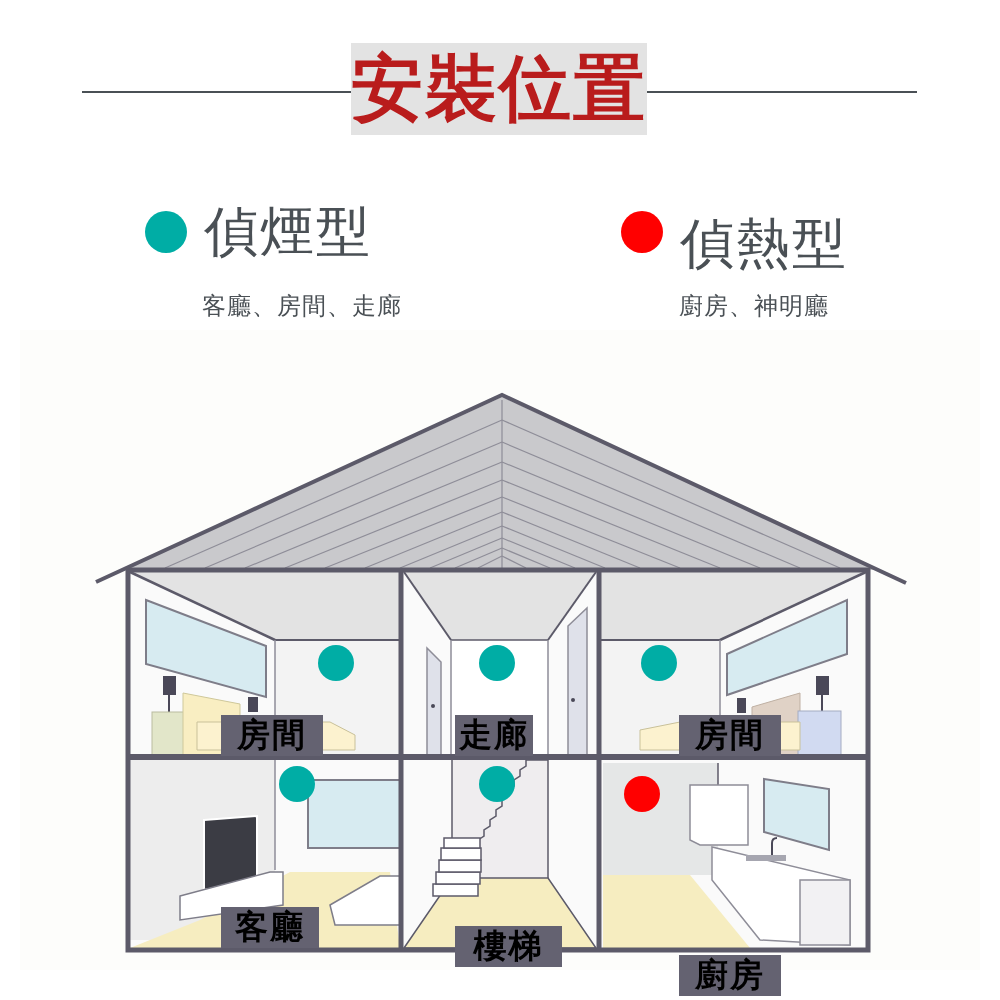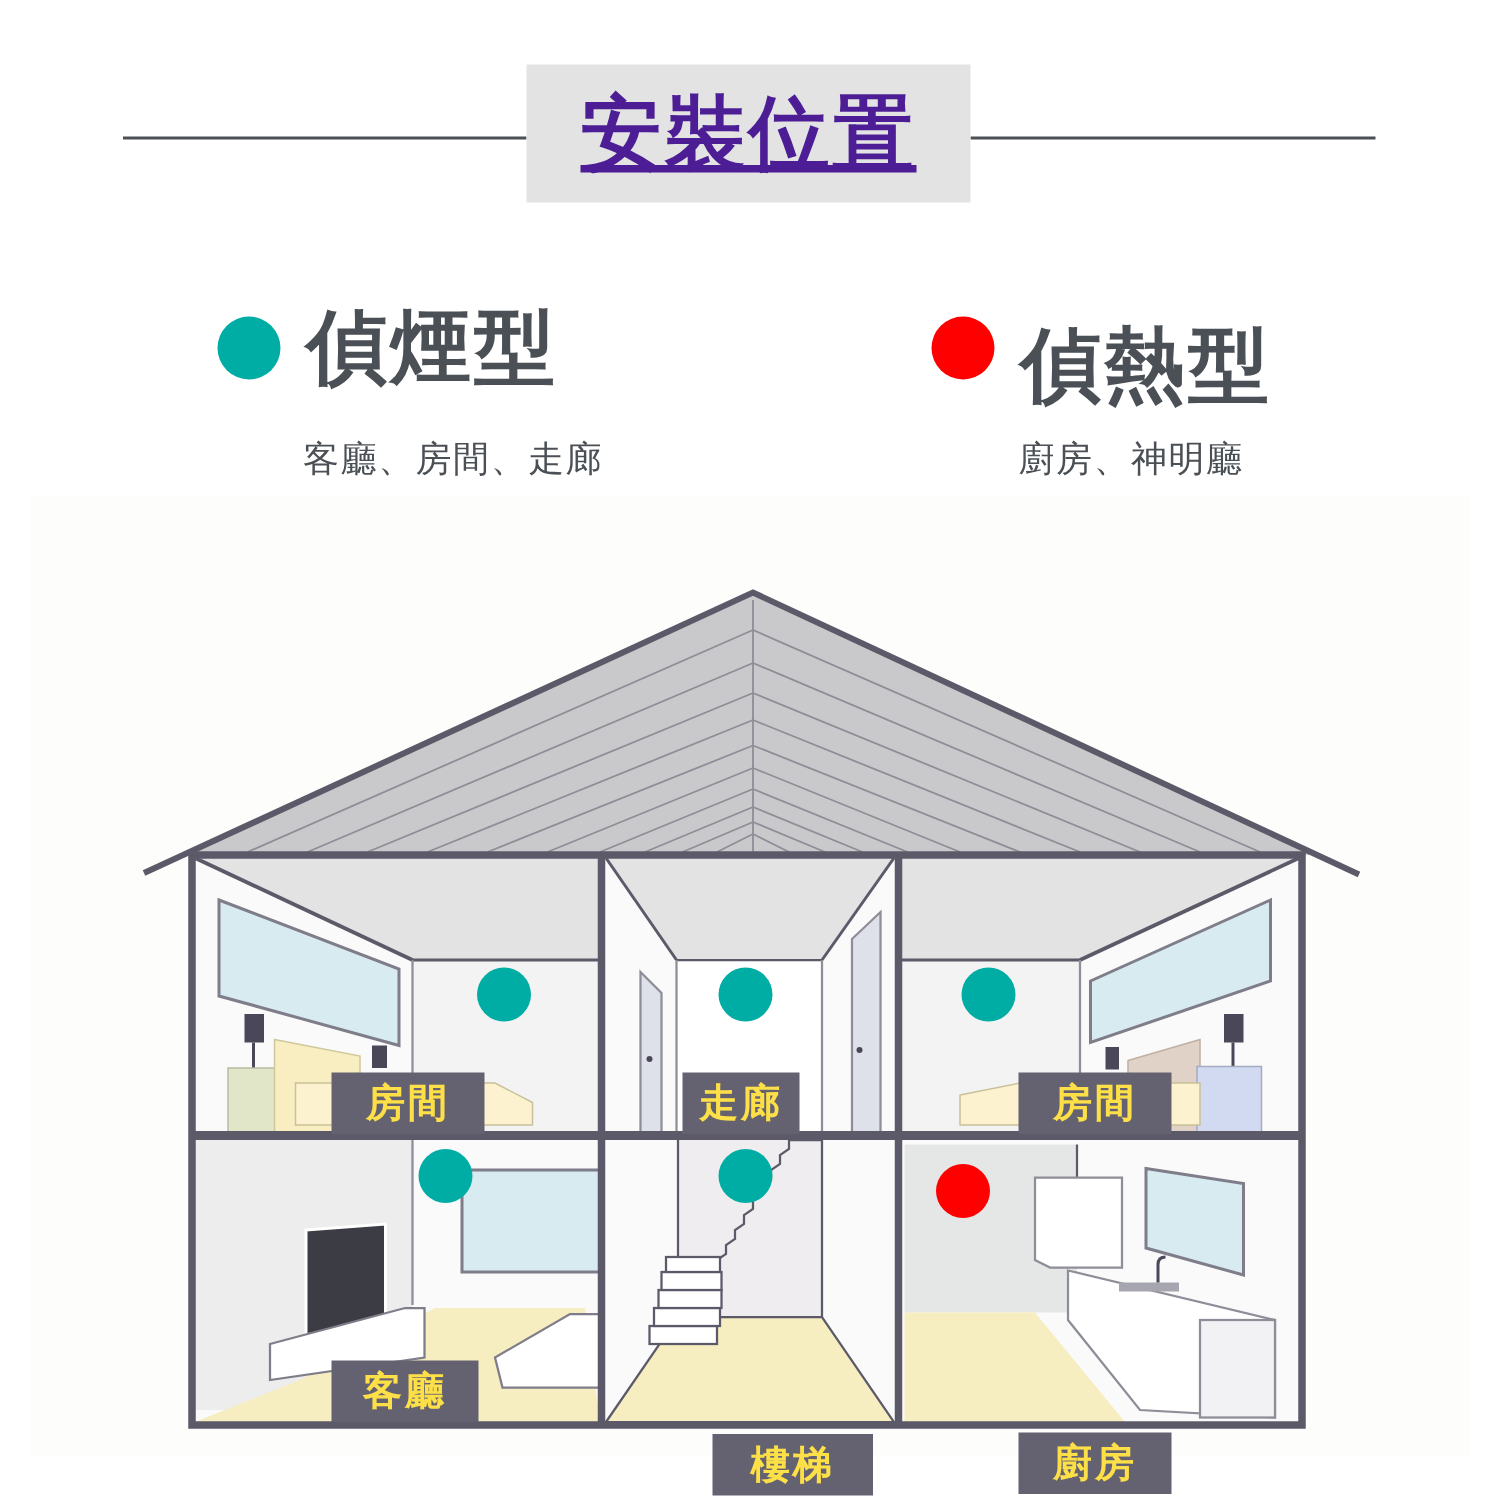--- a/index.html
+++ b/index.html
@@ -6,28 +6,28 @@
   body {
     width: 1000px; height: 1000px; overflow: hidden; position: relative;
     background: #ffffff;
     font-family: "DejaVu Sans", "Liberation Sans", sans-serif;
   }
   .header-line { position: absolute; top: 91px; height: 2px; background: #4a5055; }
   .title-box {
     position: absolute; left: 351px; top: 43px; width: 296px; height: 92px;
     background: #e3e3e3; display: flex; align-items: center; justify-content: center;
   }
-  .title-text { font-size: 54px; font-weight: bold; color: #4c1d95; letter-spacing: 2px; text-decoration: underline; }
+  .title-text { font-size: 72px; font-weight: bold; color: #b91c1c; letter-spacing: 2px; }
   .legend-dot { position: absolute; width: 42px; height: 42px; border-radius: 50%; }
-  .legend-title { position: absolute; font-size: 54px; font-weight: bold; color: #4a5055; letter-spacing: 2px; }
+  .legend-title { position: absolute; font-size: 54px; font-weight: normal; color: #4a5055; letter-spacing: 2px; }
   .legend-sub { position: absolute; font-size: 24px; color: #4a5055; letter-spacing: 1px; }
   .house { position: absolute; left: 0; top: 0; width: 1000px; height: 1000px; }
   .room-label {
-    position: absolute; height: 41px; background: #646271; color: #fde047;
-    font-size: 26px; font-weight: bold; display: flex; align-items: center; justify-content: center;
+    position: absolute; height: 41px; background: #646271; color: #000000;
+    font-size: 33px; font-weight: bold; display: flex; align-items: center; justify-content: center;
     letter-spacing: 2px;
   }
   .detector { position: absolute; width: 36px; height: 36px; border-radius: 50%; }
 </style>
 </head>
 <body>
 
 <div class="header-line" style="left:82px; width:269px;"></div>
 <div class="header-line" style="left:647px; width:270px;"></div>
 <div class="title-box">
@@ -176,14 +176,14 @@
 <div class="detector" style="left:479px; top:645px; background:#00ada5;"></div>
 <div class="detector" style="left:641px; top:645px; background:#00ada5;"></div>
 <div class="detector" style="left:279px; top:766px; background:#00ada5;"></div>
 <div class="detector" style="left:479px; top:766px; background:#00ada5;"></div>
 <div class="detector" style="left:624px; top:776px; background:#ff0000;"></div>
 
 <div class="room-label" style="left:221px; top:715px; width:102px;">房間</div>
 <div class="room-label" style="left:455px; top:715px; width:78px;">走廊</div>
 <div class="room-label" style="left:679px; top:715px; width:102px;">房間</div>
 <div class="room-label" style="left:221px; top:907px; width:98px;">客廳</div>
-<div class="room-label" style="left:455px; top:956px; width:107px;margin-left:20px;">樓梯</div>
+<div class="room-label" style="left:455px; top:926px; width:107px;">樓梯</div>
 <div class="room-label" style="left:679px; top:955px; width:102px;">廚房</div>
 
 </body></html>

